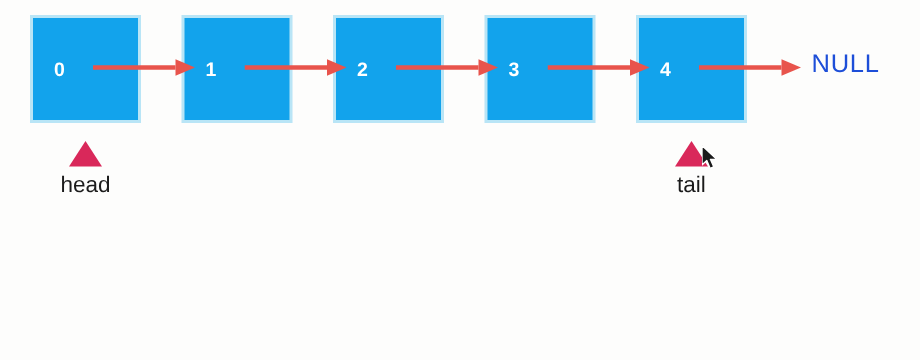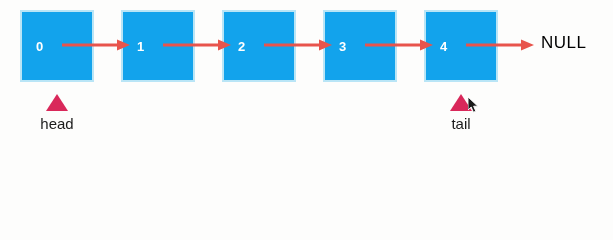--- a/index.html
+++ b/index.html
@@ -73,21 +73,21 @@
     font-family: "Liberation Sans", sans-serif;
     font-size: 15px;
     line-height: 1;
     white-space: nowrap;
     user-select: none;
   }
   #null-terminator {
     position: absolute;
     left: 541px;
     top: 33px;
-    color: #000000;
+    color: #1d4ed8;
     font-family: "Liberation Sans", sans-serif;
     font-size: 17px;
     line-height: 1.2;
     letter-spacing: 0.5px;
     white-space: nowrap;
     user-select: none;
   }
   #mouse-cursor {
     position: absolute;
     left: 468px;

